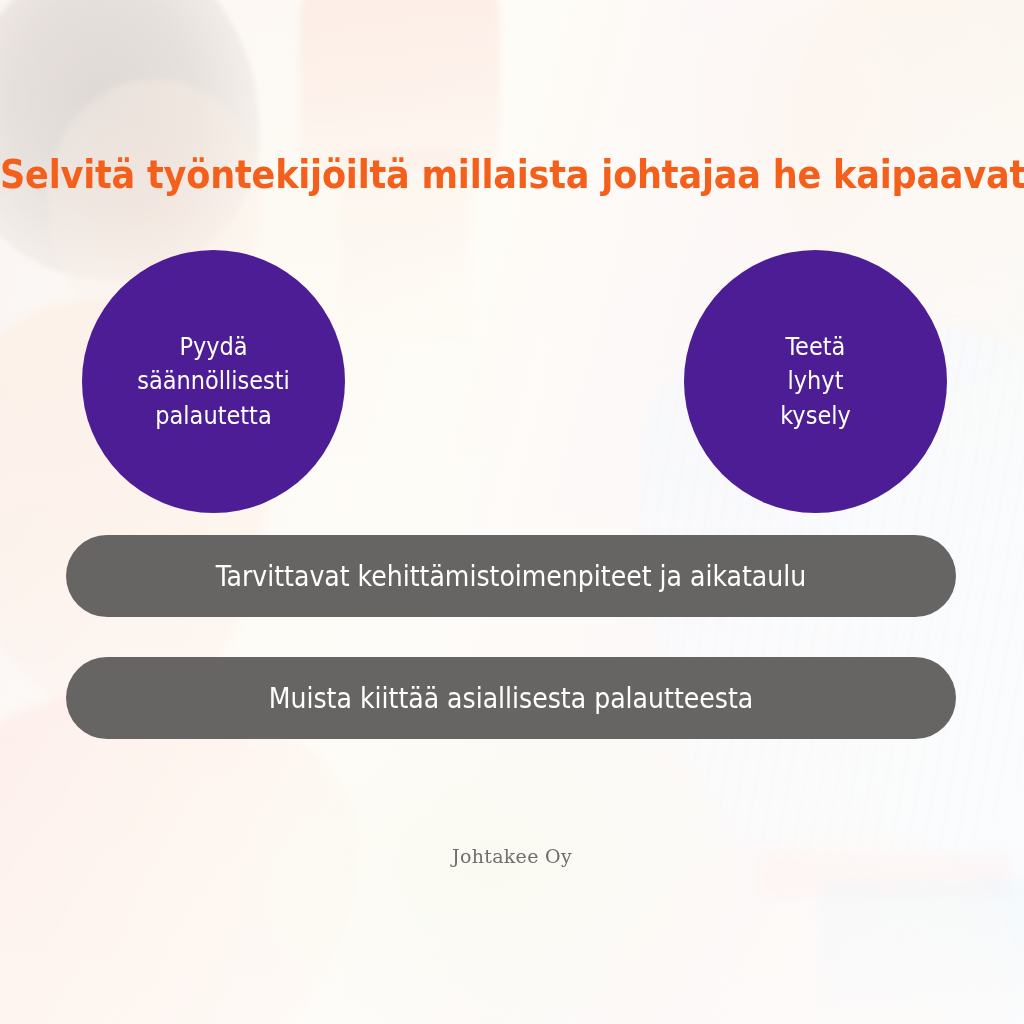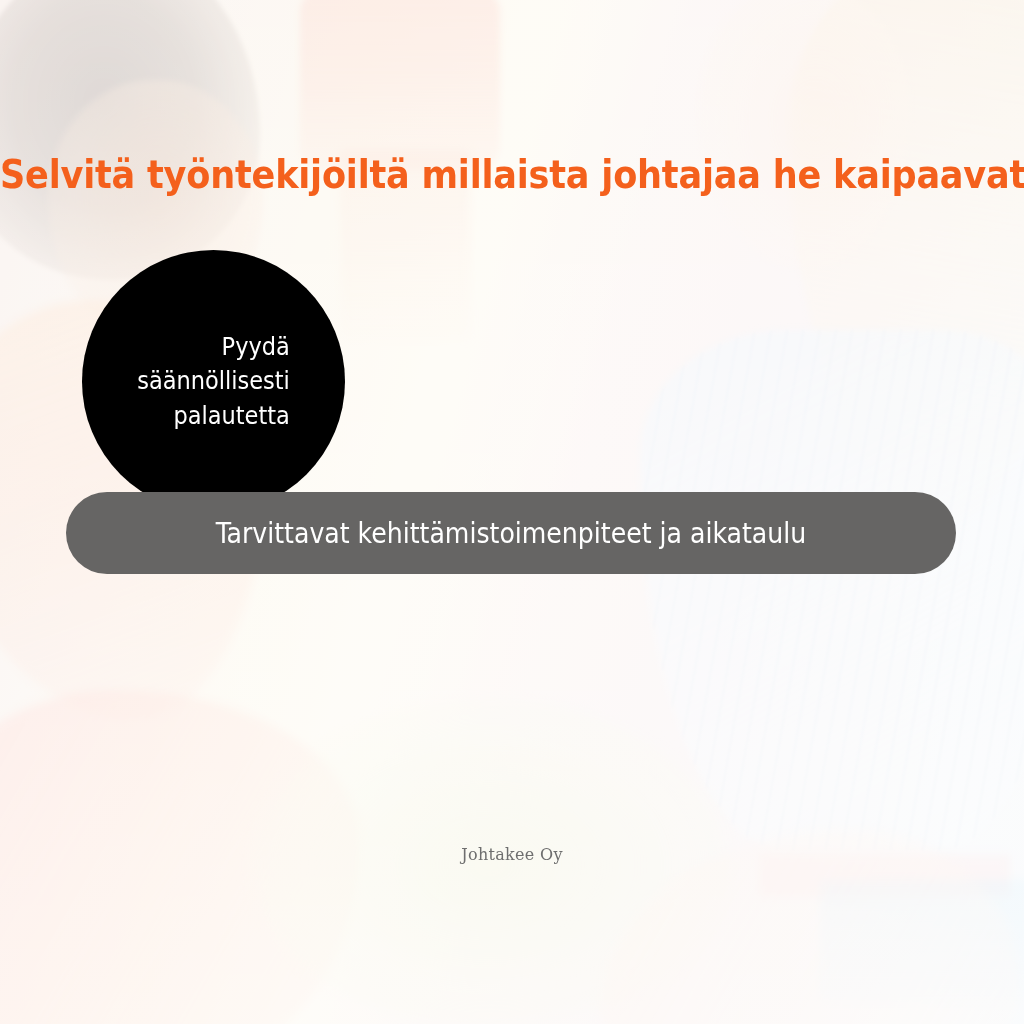--- a/index.html
+++ b/index.html
@@ -252,25 +252,25 @@
     letter-spacing: -0.2px;
     color: #f4601c;
     white-space: nowrap;
   }
 
   .circle {
     position: absolute;
     width: 263px;
     height: 263px;
     border-radius: 50%;
-    background: #000000;
+    background: #4c1d95;
     display: flex;
     align-items: center;
     justify-content: center;
-    text-align: right;
+    text-align: center;
   }
   .circle-1 { left: 82px;  top: 250px; }
   .circle-2 { left: 383px; top: 250px; }
   .circle-3 { left: 684px; top: 250px; }
 
   .circle-label {
     color: #ffffff;
     font-family: "DejaVu Sans Condensed", "Liberation Sans Narrow", "Liberation Sans", sans-serif;
     font-size: 25px;
     font-weight: 400;
@@ -282,41 +282,42 @@
   .bar {
     position: absolute;
     left: 66px;
     width: 890px;
     height: 82px;
     border-radius: 41px;
     background: #666564;
     display: flex;
     align-items: center;
     justify-content: center;
+    margin-top: 43px;
   }
   .bar-1 { top: 492px; }
   .bar-2 { top: 614px; }
   .bar-3 { top: 736px; }
 
   .bar-label {
     color: #ffffff;
     font-family: "DejaVu Sans Condensed", "Liberation Sans Narrow", "Liberation Sans", sans-serif;
     font-size: 28px;
     font-weight: 400;
     white-space: nowrap;
   }
 
   .footer {
     position: absolute;
     left: 0;
     top: 845px;
     width: 1024px;
     text-align: center;
     font-family: "DejaVu Serif", "Liberation Serif", serif;
-    font-size: 16px;
+    font-size: 19px;
     color: #6e6e6e;
     letter-spacing: 0.3px;
   }
 </style>
 </head>
 <body>
 
 <div class="canvas">
 
   <div class="bg-photo">
@@ -343,23 +344,31 @@
 
     <div class="title">Selvitä työntekijöiltä millaista johtajaa he kaipaavat</div>
 
     <div class="circle circle-1">
       <div class="circle-label">Pyydä
 säännöllisesti
 palautetta</div>
     </div>
 
 
+    <div class="circle circle-3">
+      <div class="circle-label">Teetä
+lyhyt
+kysely</div>
+    </div>
 
     <div class="bar bar-1">
       <div class="bar-label">Tarvittavat kehittämistoimenpiteet ja aikataulu</div>
     </div>
 
+    <div class="bar bar-2">
+      <div class="bar-label">Muista kiittää asiallisesta palautteesta</div>
+    </div>
 
 
     <div class="footer">Johtakee Oy</div>
 
   </div>
 </div>
 
 </body></html>

